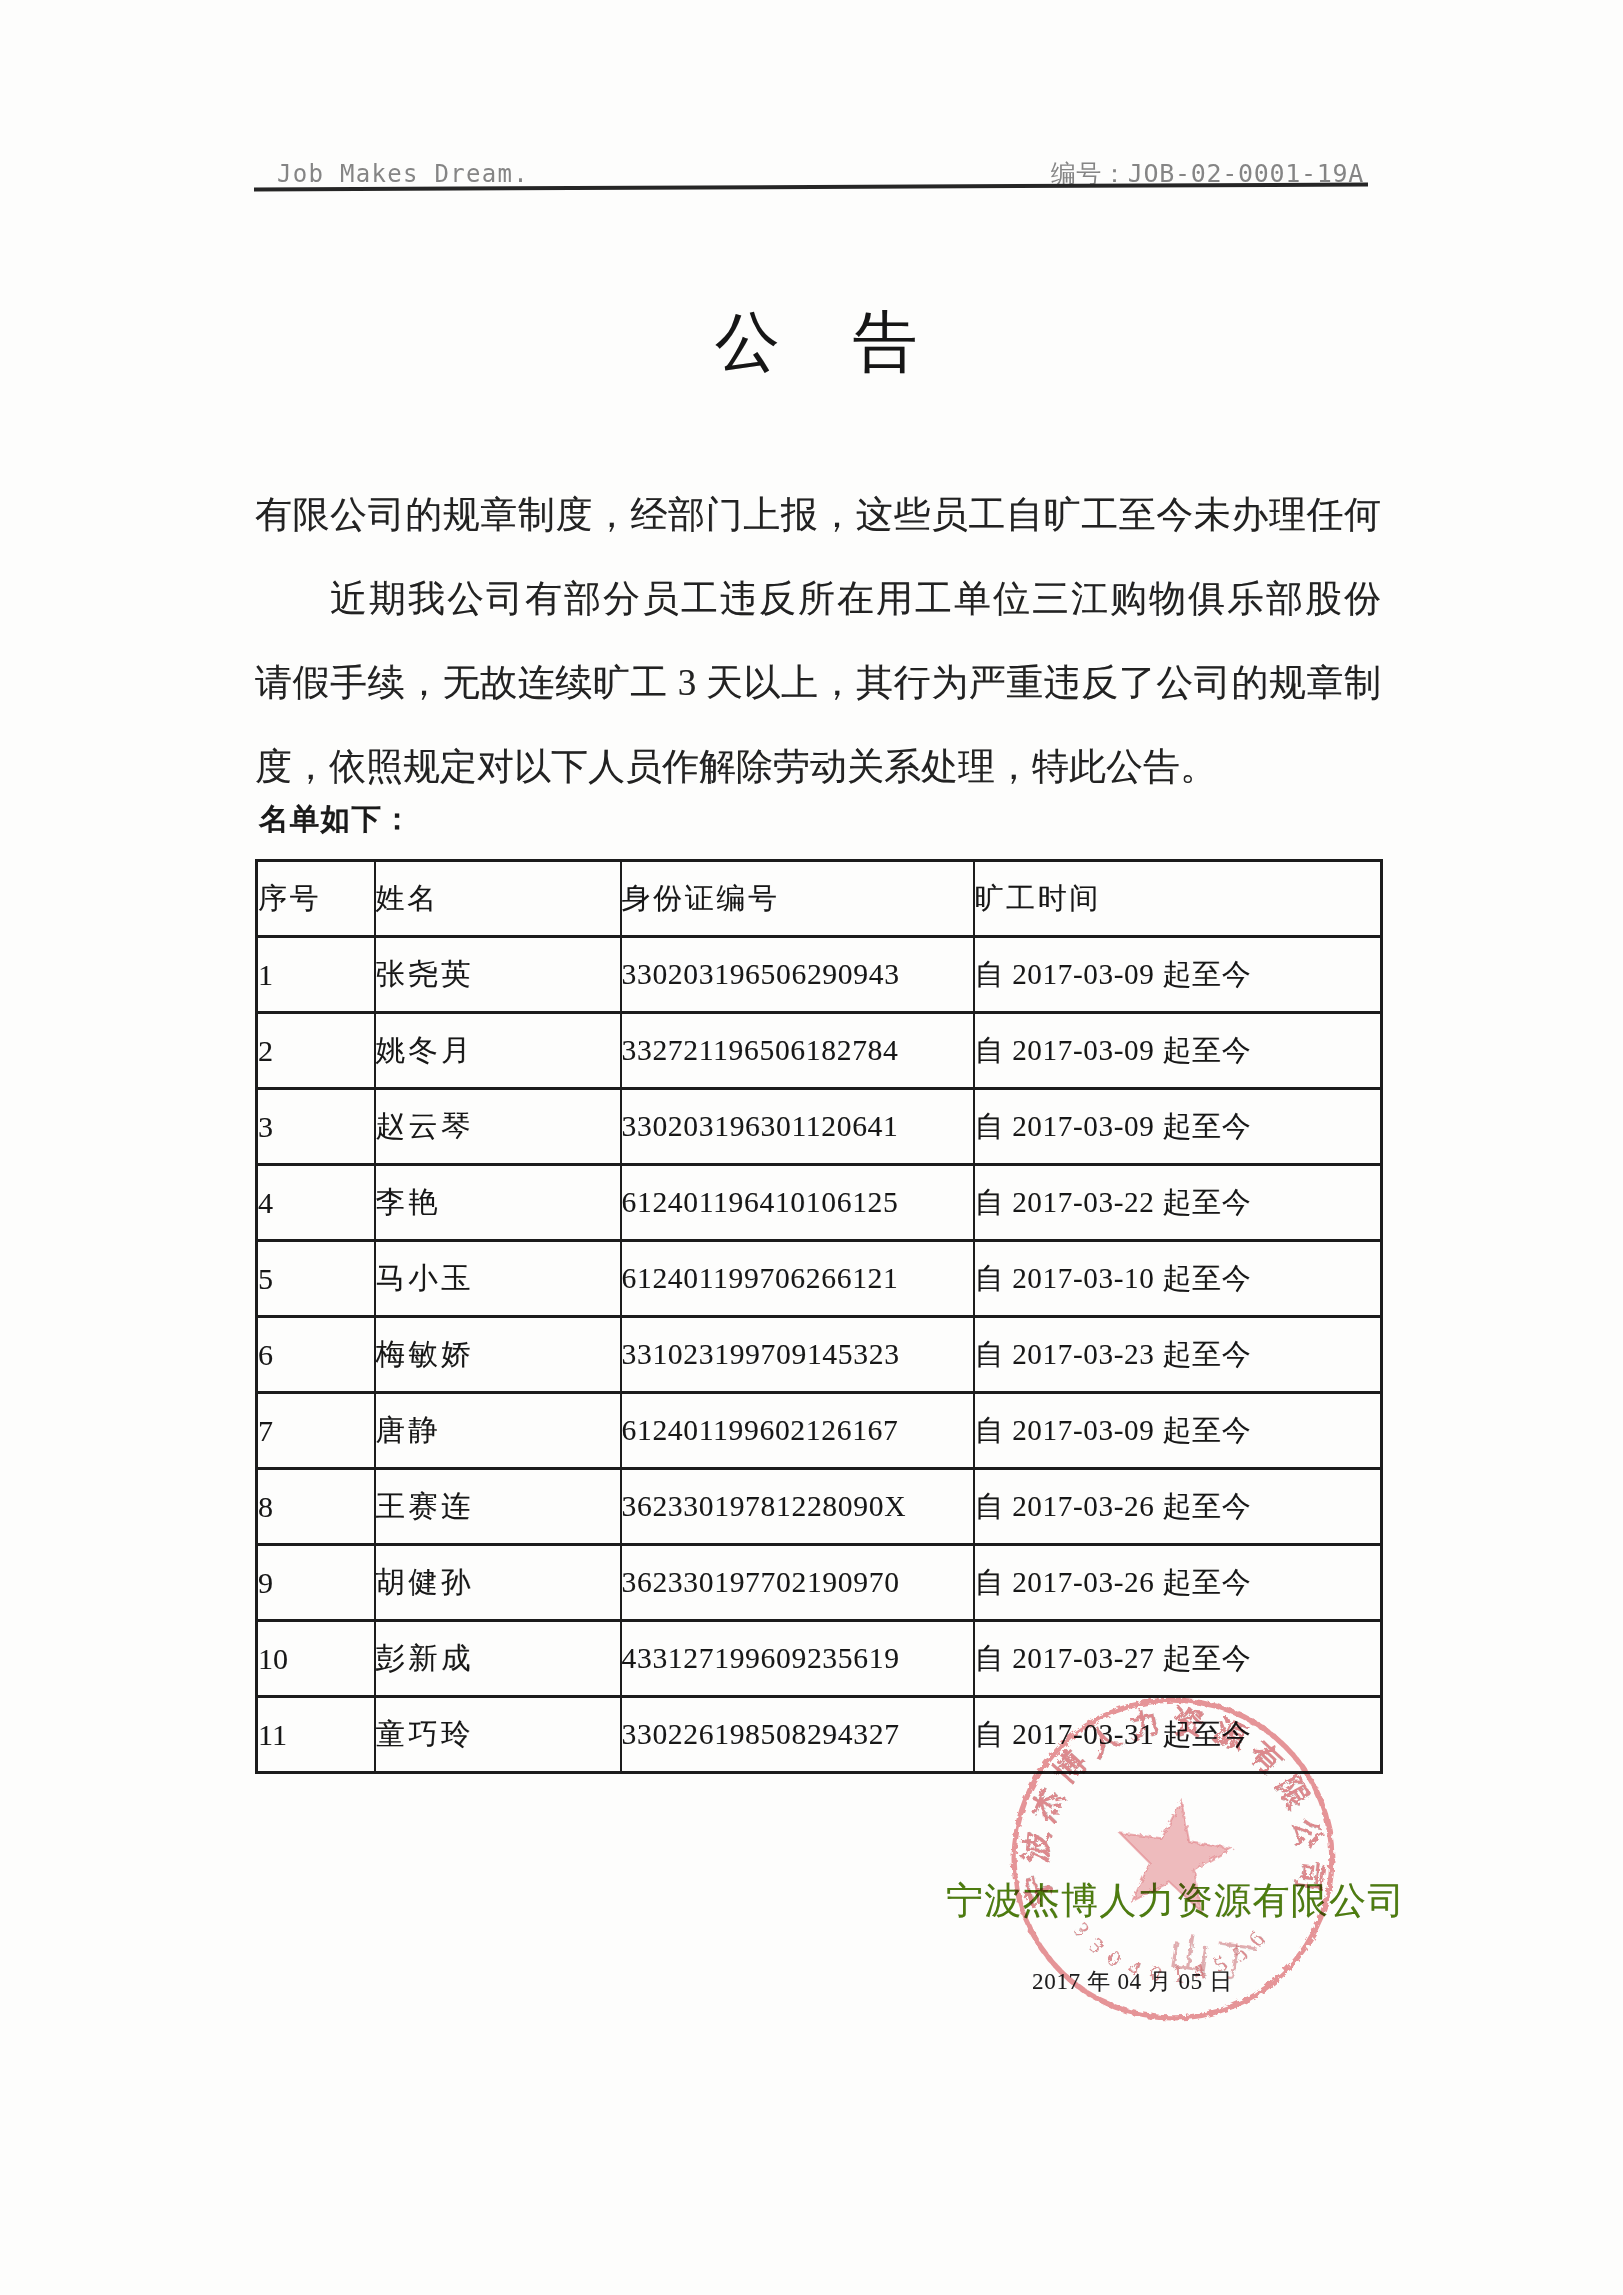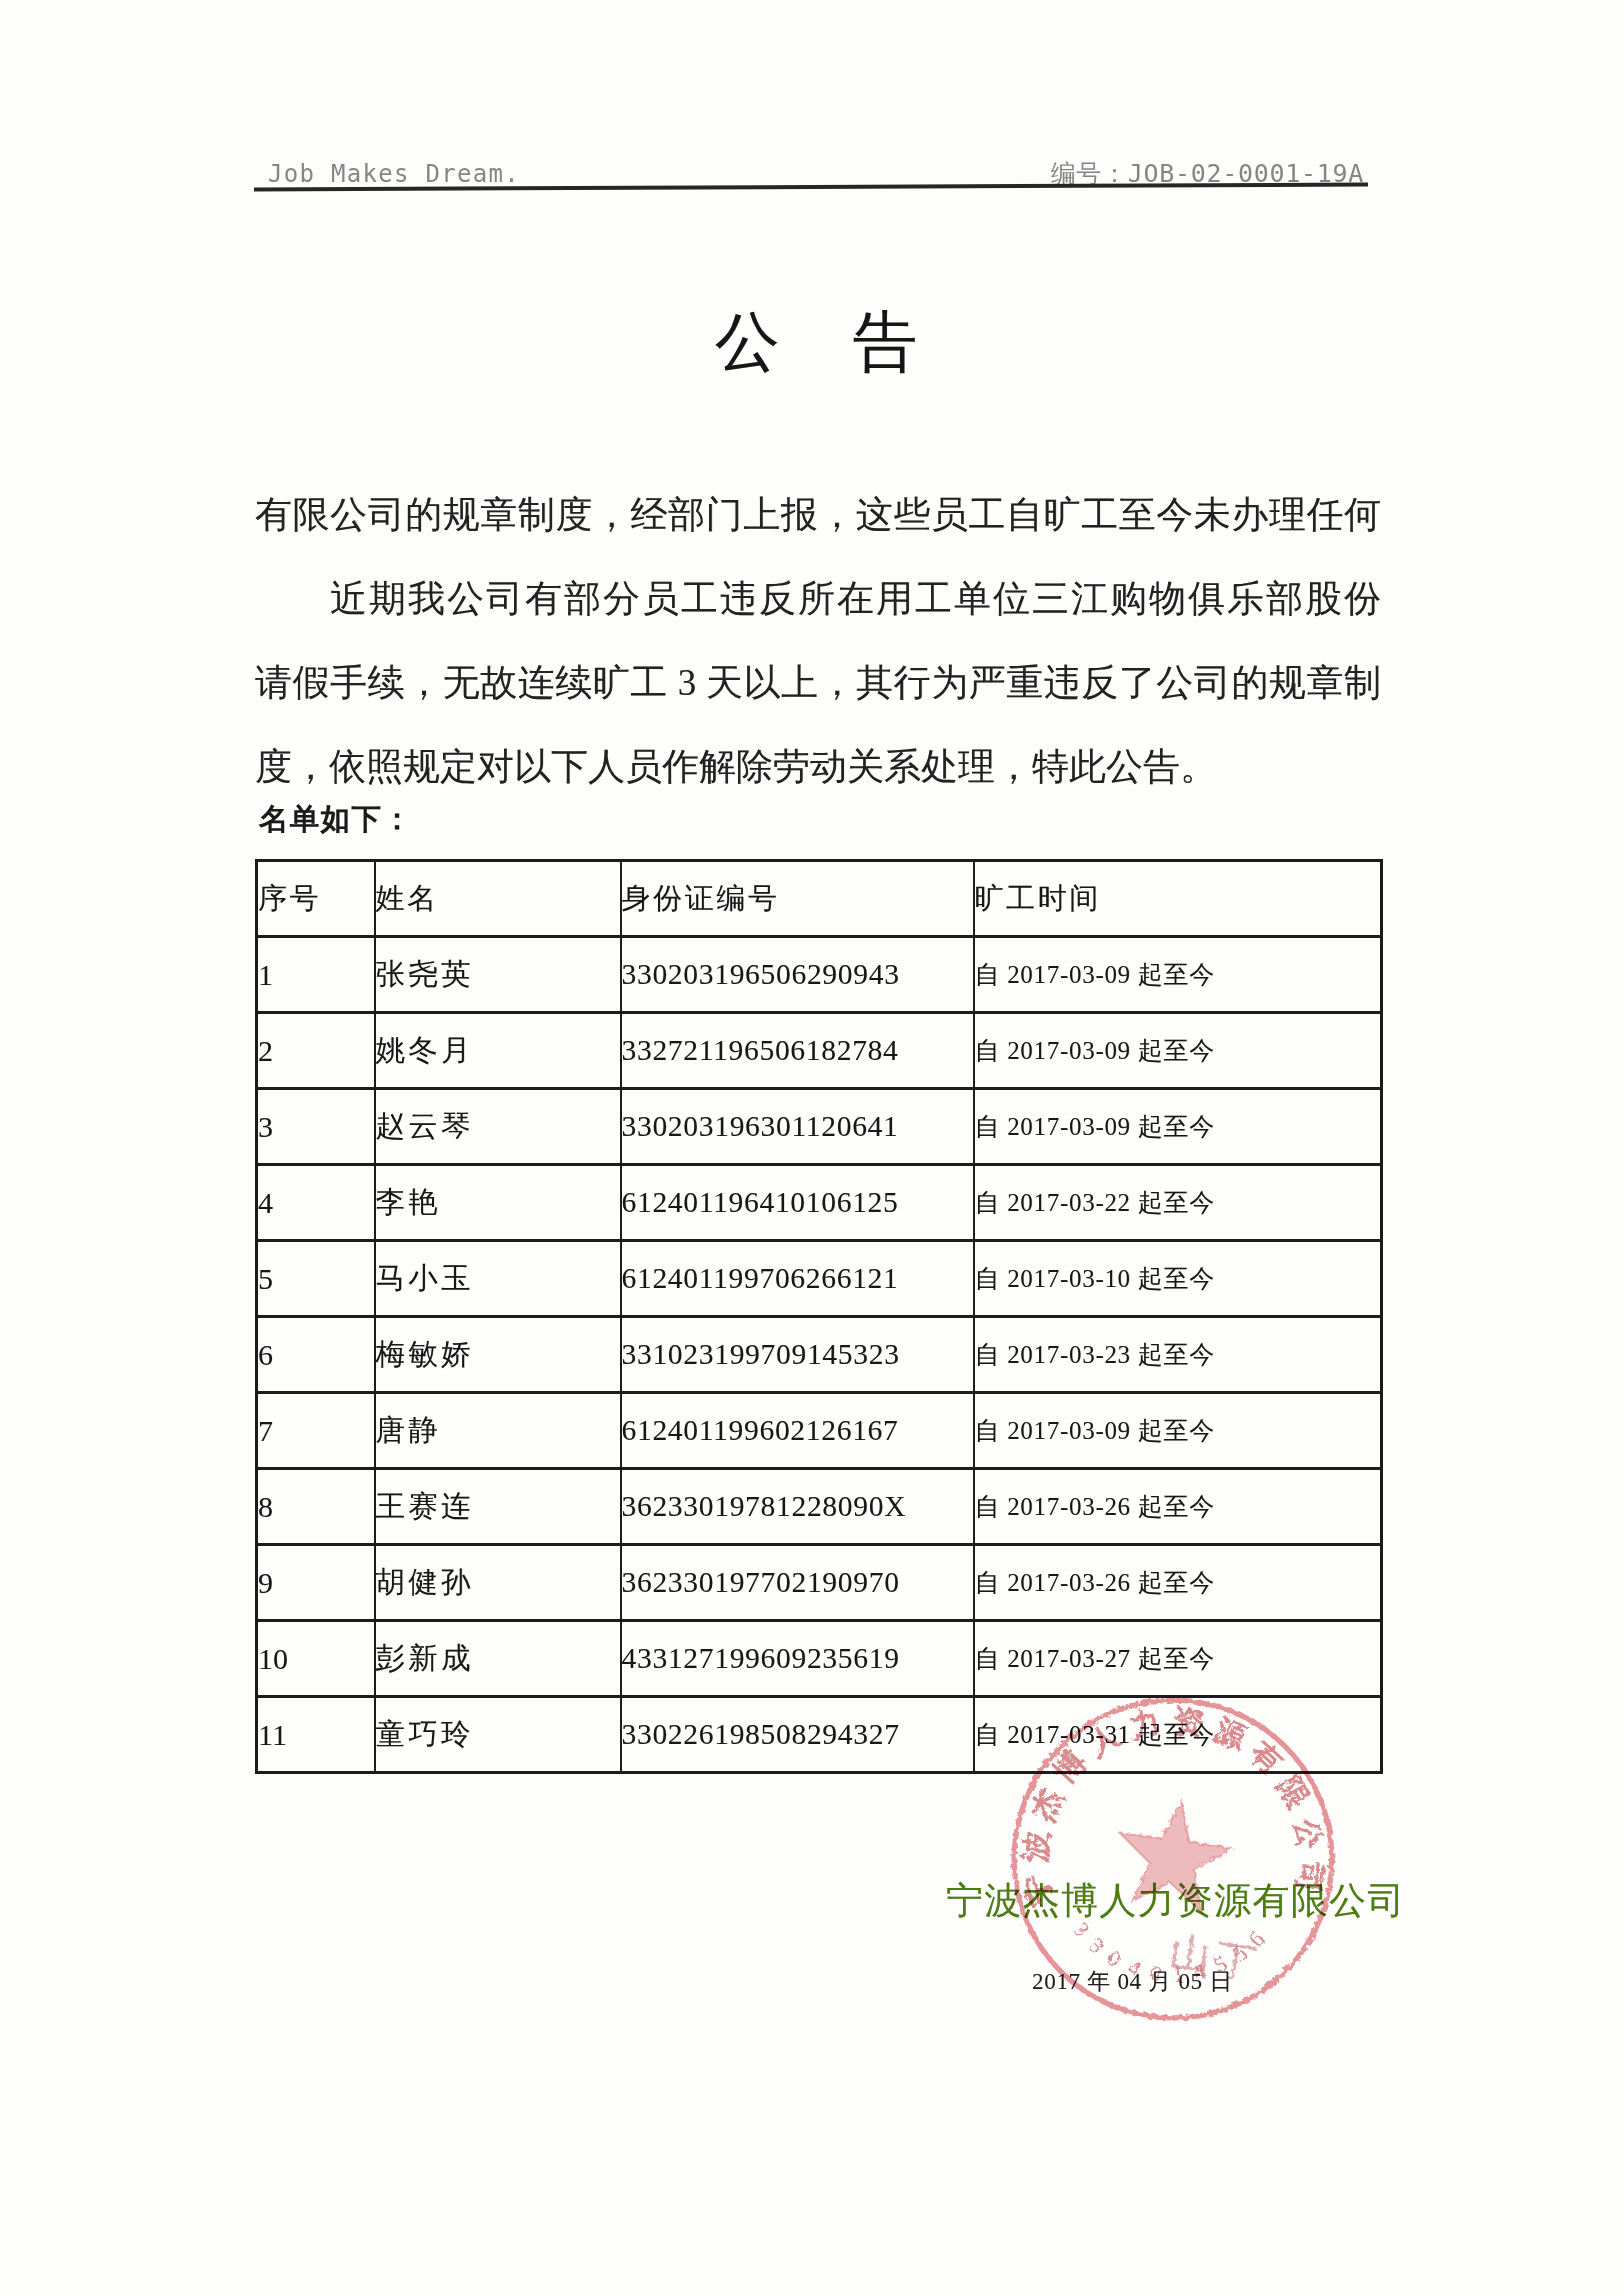--- a/index.html
+++ b/index.html
@@ -9,21 +9,21 @@
     margin:0 auto;
     background:#fdfdfc;
     font-family:"Liberation Serif","DejaVu Serif",serif;
     color:#1f1f1f;
     overflow:hidden;
     text-shadow:0.3px 0.3px 0.5px rgba(25,25,25,0.28);
   }
 
   
   .hdr {
-    position:absolute; left:268px; right:259px; top:157px;
+    position:absolute; left:277px; right:259px; top:157px;
     display:flex; justify-content:space-between; align-items:baseline;
     font-family:"DejaVu Sans Mono","Liberation Mono",monospace;
     color:#858585; text-shadow:none;
   }
   .hdr-slogan { font-size:24px; letter-spacing:1.3px; }
   .hdr-docno  { font-size:25px; letter-spacing:0.7px; }
   .hdr-rule {
     position:absolute; left:254px; top:185px; width:1114px; height:3.9px;
     background:#262626; transform:rotate(-0.25deg);
   }
@@ -62,21 +62,21 @@
     height:73px; text-align:left; vertical-align:middle;
     font-weight:normal; padding:0; color:#171717;
   }
   th.h-cell { font-size:29px; letter-spacing:2.6px; }
   td.c-seq  { font-size:30px; }
   td.c-name {
     font-family:"Liberation Sans","DejaVu Sans",sans-serif;
     font-size:29.5px; letter-spacing:3.3px;
   }
   td.c-id     { font-size:29.5px; letter-spacing:0.7px; }
-  td.c-period { font-size:25px; letter-spacing:0.7px; }
+  td.c-period { font-size:29px; letter-spacing:0.7px; }
 
   
   .company {
     position:absolute; left:905px; top:1876px;
     font-size:37px; color:#4d7c0f; letter-spacing:1.3px;margin-left:41px;
   }
   .issue-date {
     position:absolute; left:1032px; top:1966px;
     font-size:23px; color:#1d1d1d; letter-spacing:0.7px;
   }

